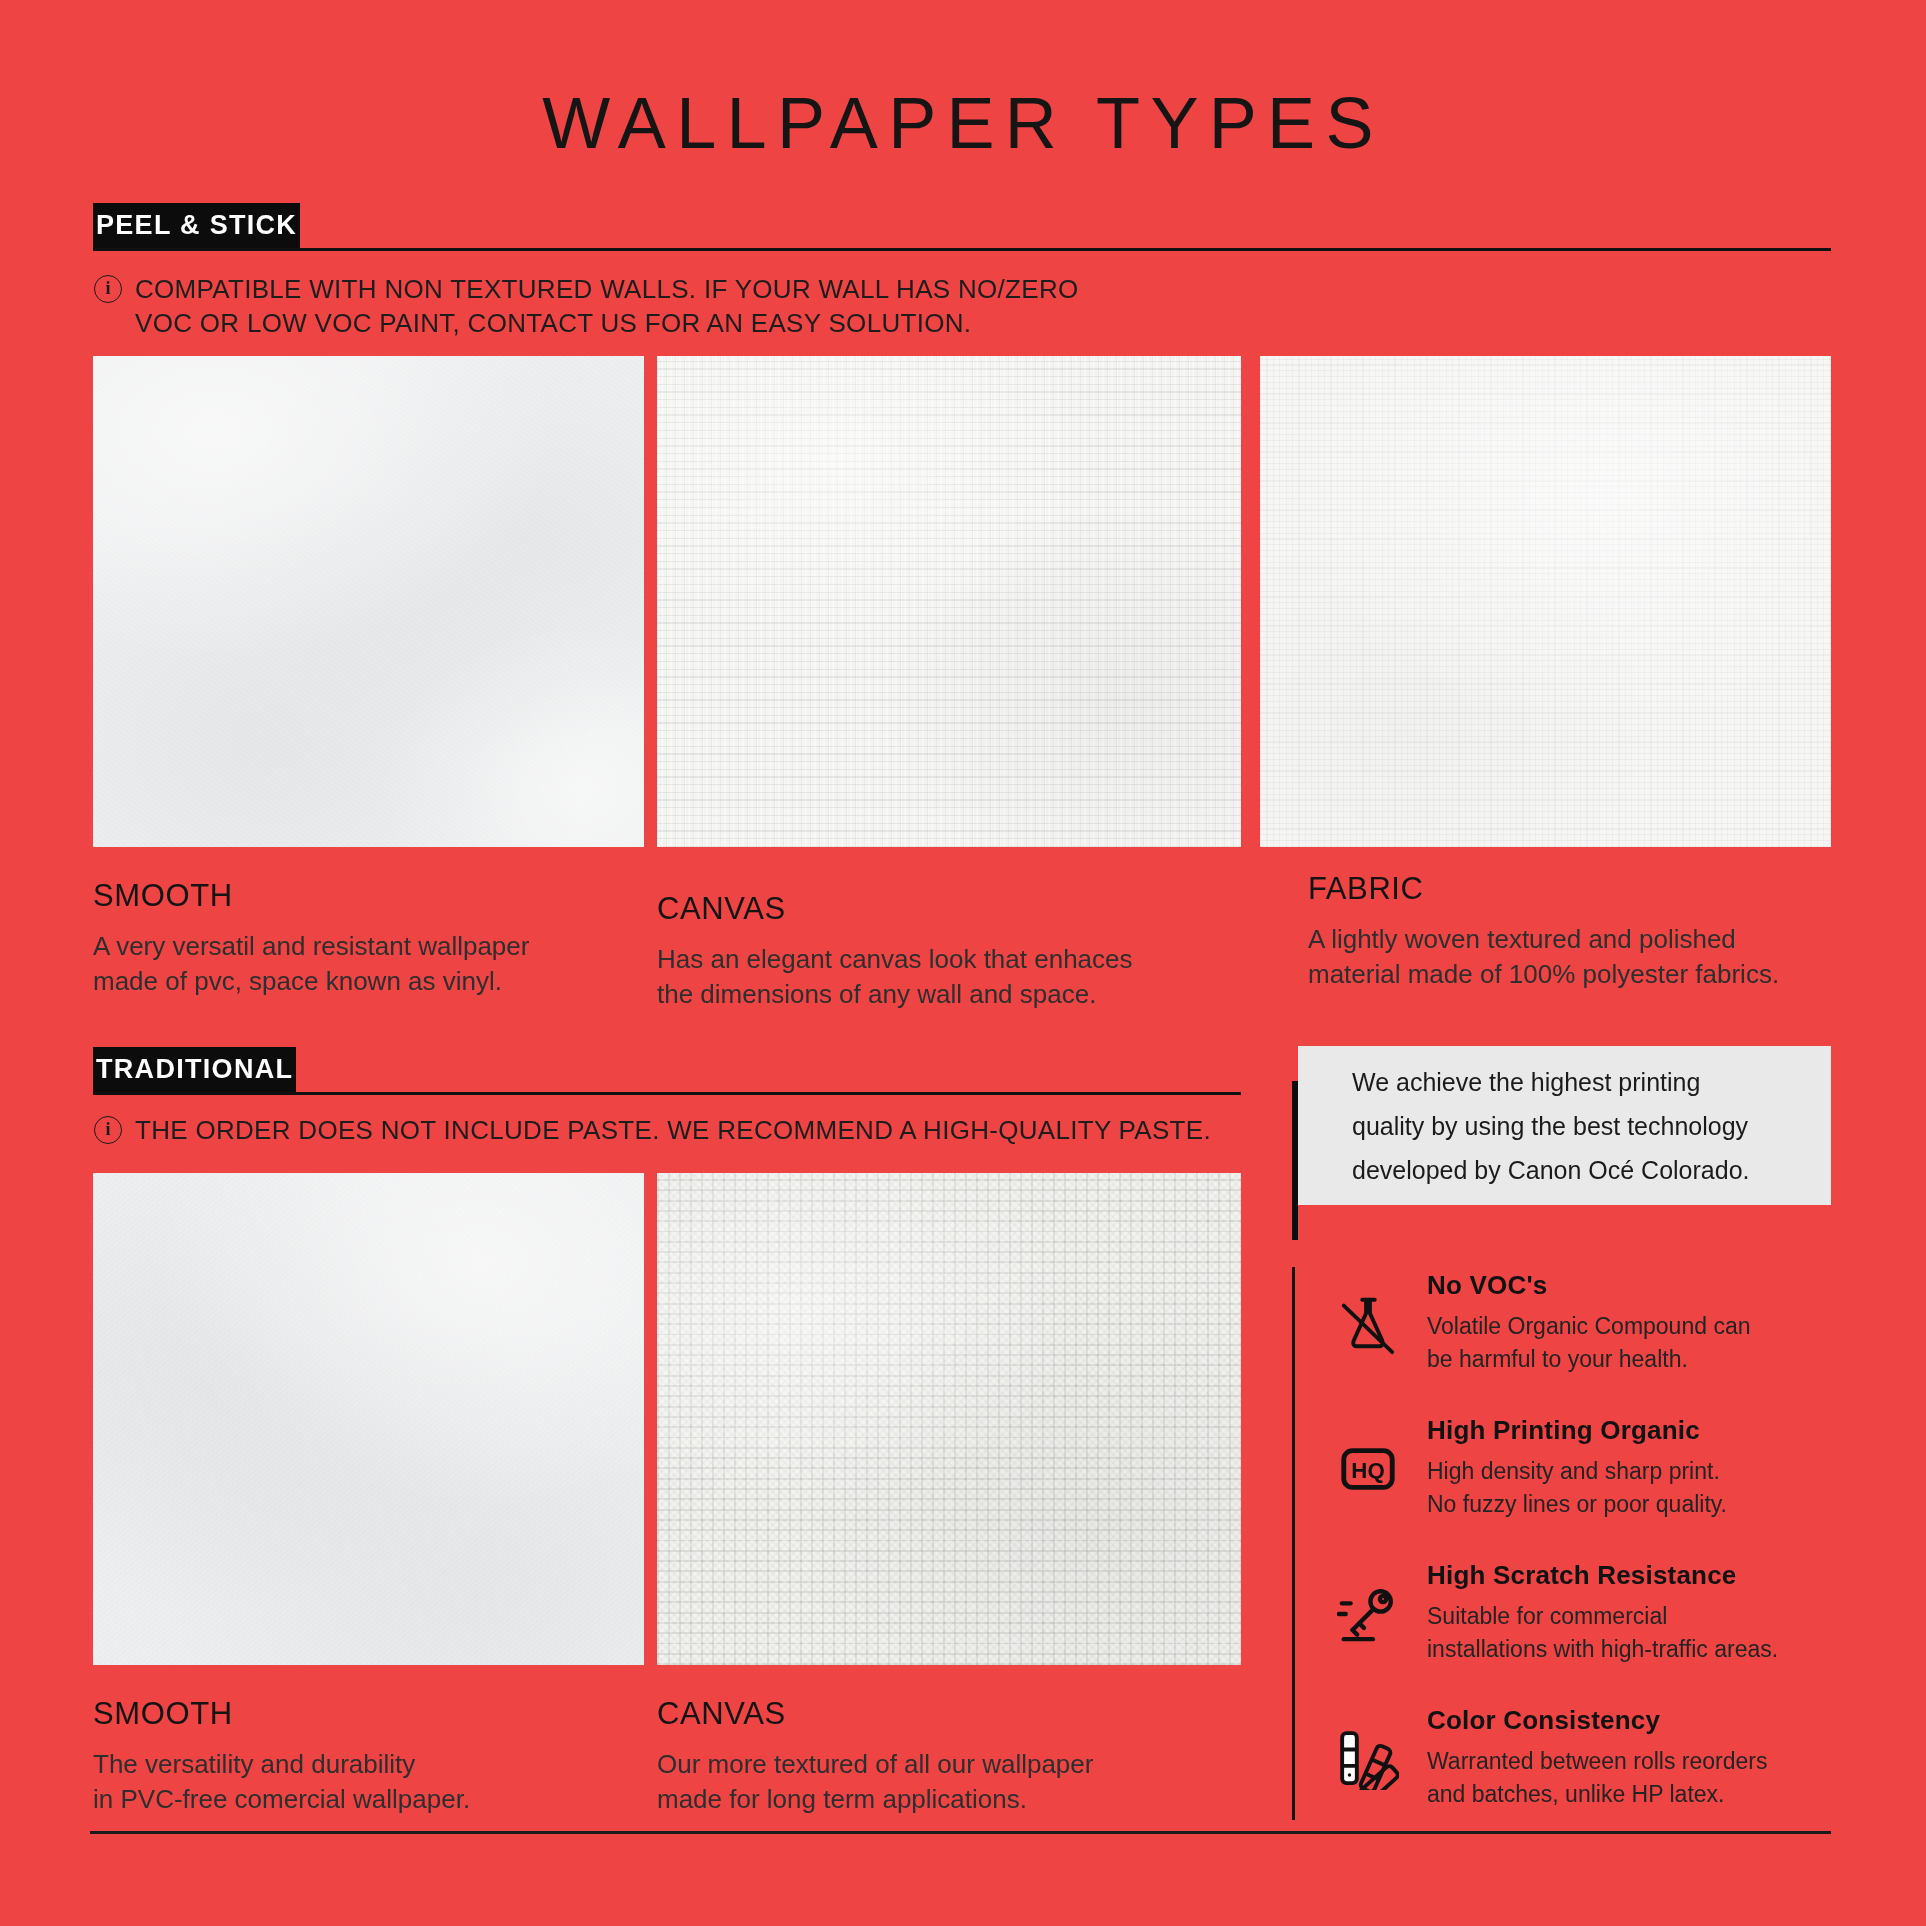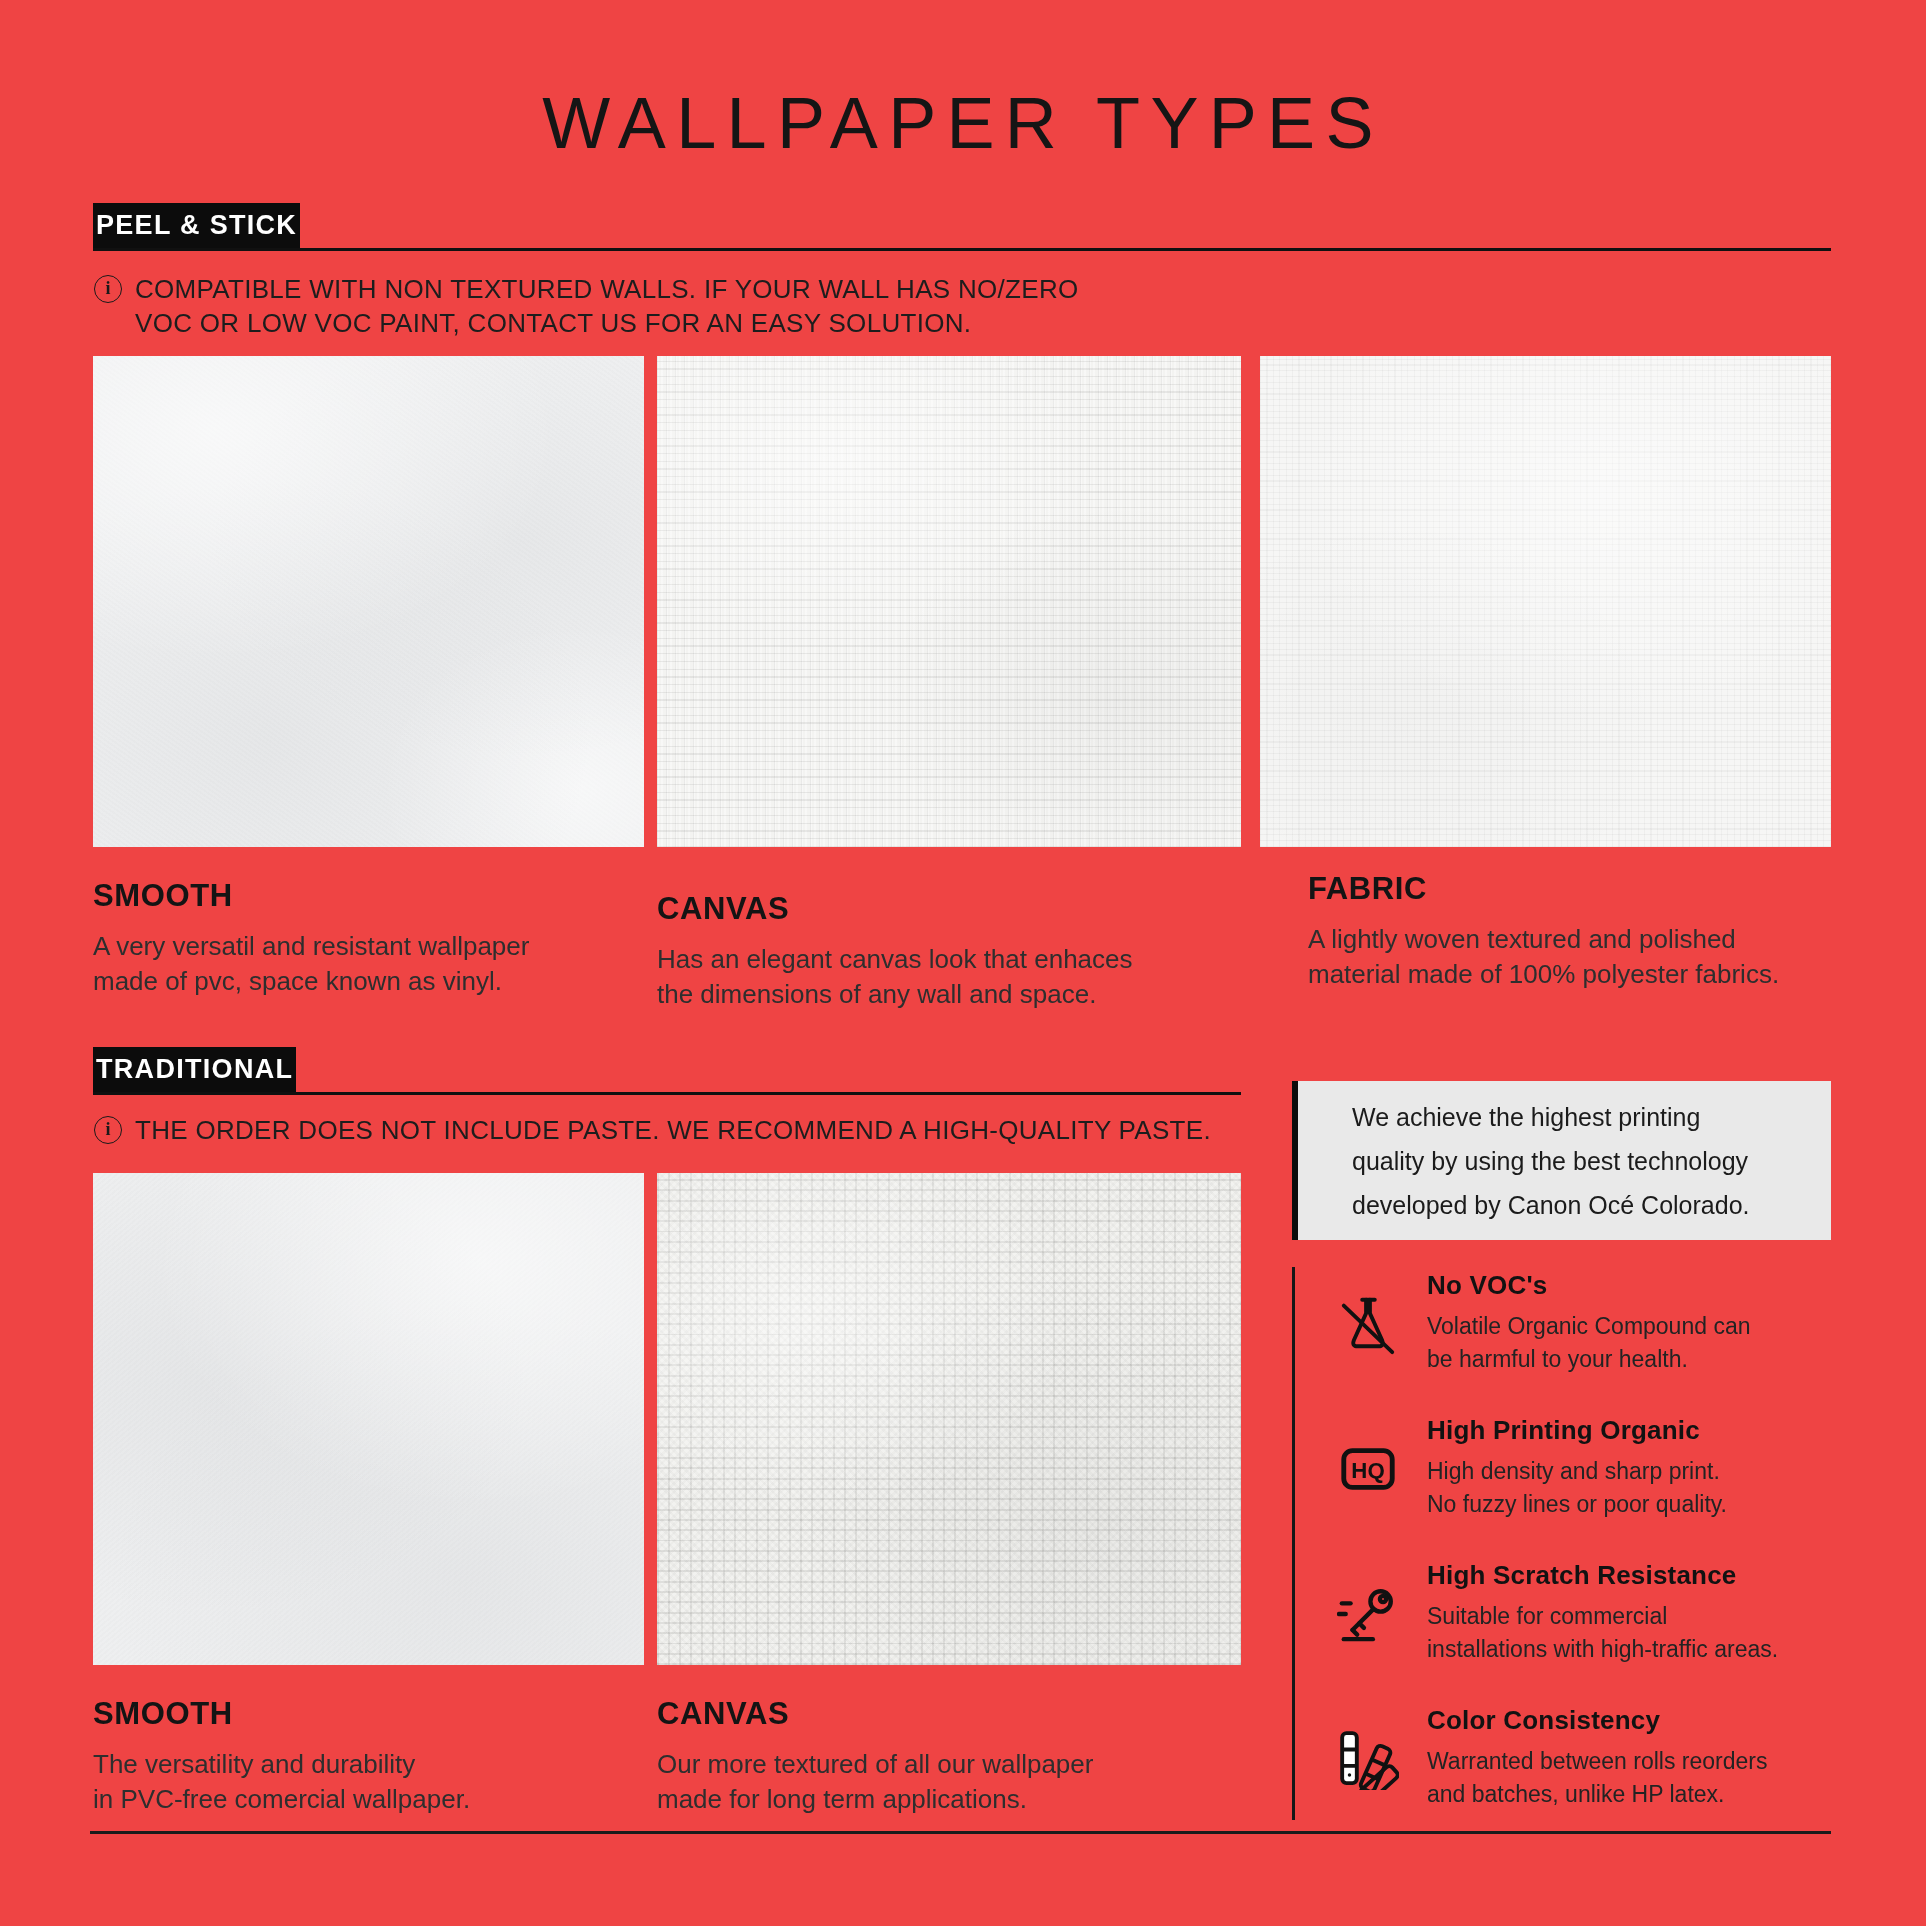--- a/index.html
+++ b/index.html
@@ -81,26 +81,26 @@
       repeating-linear-gradient(45deg,  rgba(0,0,0,.025) 0 2.6px, rgba(255,255,255,.03) 2.6px 5.8px),
       repeating-linear-gradient(-45deg, rgba(0,0,0,.025) 0 2.6px, rgba(0,0,0,0) 2.6px 5.8px);
   }
   
   .caption{position:absolute;}
   #cap-ps-smooth{left:93px; top:878px;width:552px;}
   #cap-ps-canvas{left:657px;top:891px;width:586px;}
   #cap-ps-fabric{left:1308px;top:871px;width:573px;}
   #cap-tr-smooth{left:93px; top:1696px;width:552px;}
   #cap-tr-canvas{left:657px;top:1696px;width:586px;}
-  .caption h3{margin:0;font-size:31px;font-weight:700;letter-spacing:0.6px;color:#141414;}
+  .caption h3{margin:0;font-size:31px;font-weight:400;letter-spacing:0.6px;color:#141414;}
   .caption p{margin:15.4px 0 0 0;font-size:26px;line-height:35px;color:#2e2e2e;}
   
   #quality-bar{position:absolute;left:1292px;top:1081px;width:6.4px;height:159px;background:#0d0d0d;}
   #quality-box{
-    position:absolute;left:1298px;top:1081px;width:533px;height:159px;background:#e9e9e9;
+    position:absolute;left:1298px;top:1046px;width:533px;height:159px;background:#e9e9e9;
     box-sizing:border-box;padding:14px 26px 16px 54px;
   }
   #quality-box .qline{font-size:25px;line-height:44px;color:#1b1b1b;}
   
   #features-divider{position:absolute;left:1292px;top:1267px;width:2.6px;height:553px;background:#161616;}
   #features{position:absolute;left:1337px;top:1270px;width:507px;}
   .feature{display:flex;align-items:center;gap:28px;margin-bottom:39px;}
   .feature .f-icon{flex:0 0 auto;width:62px;height:62px;margin-top:1.3px;}
   .feature .f-icon svg{width:62px;height:62px;display:block;}
   .f-title{font-size:26px;font-weight:700;color:#121212;letter-spacing:0.2px;}

